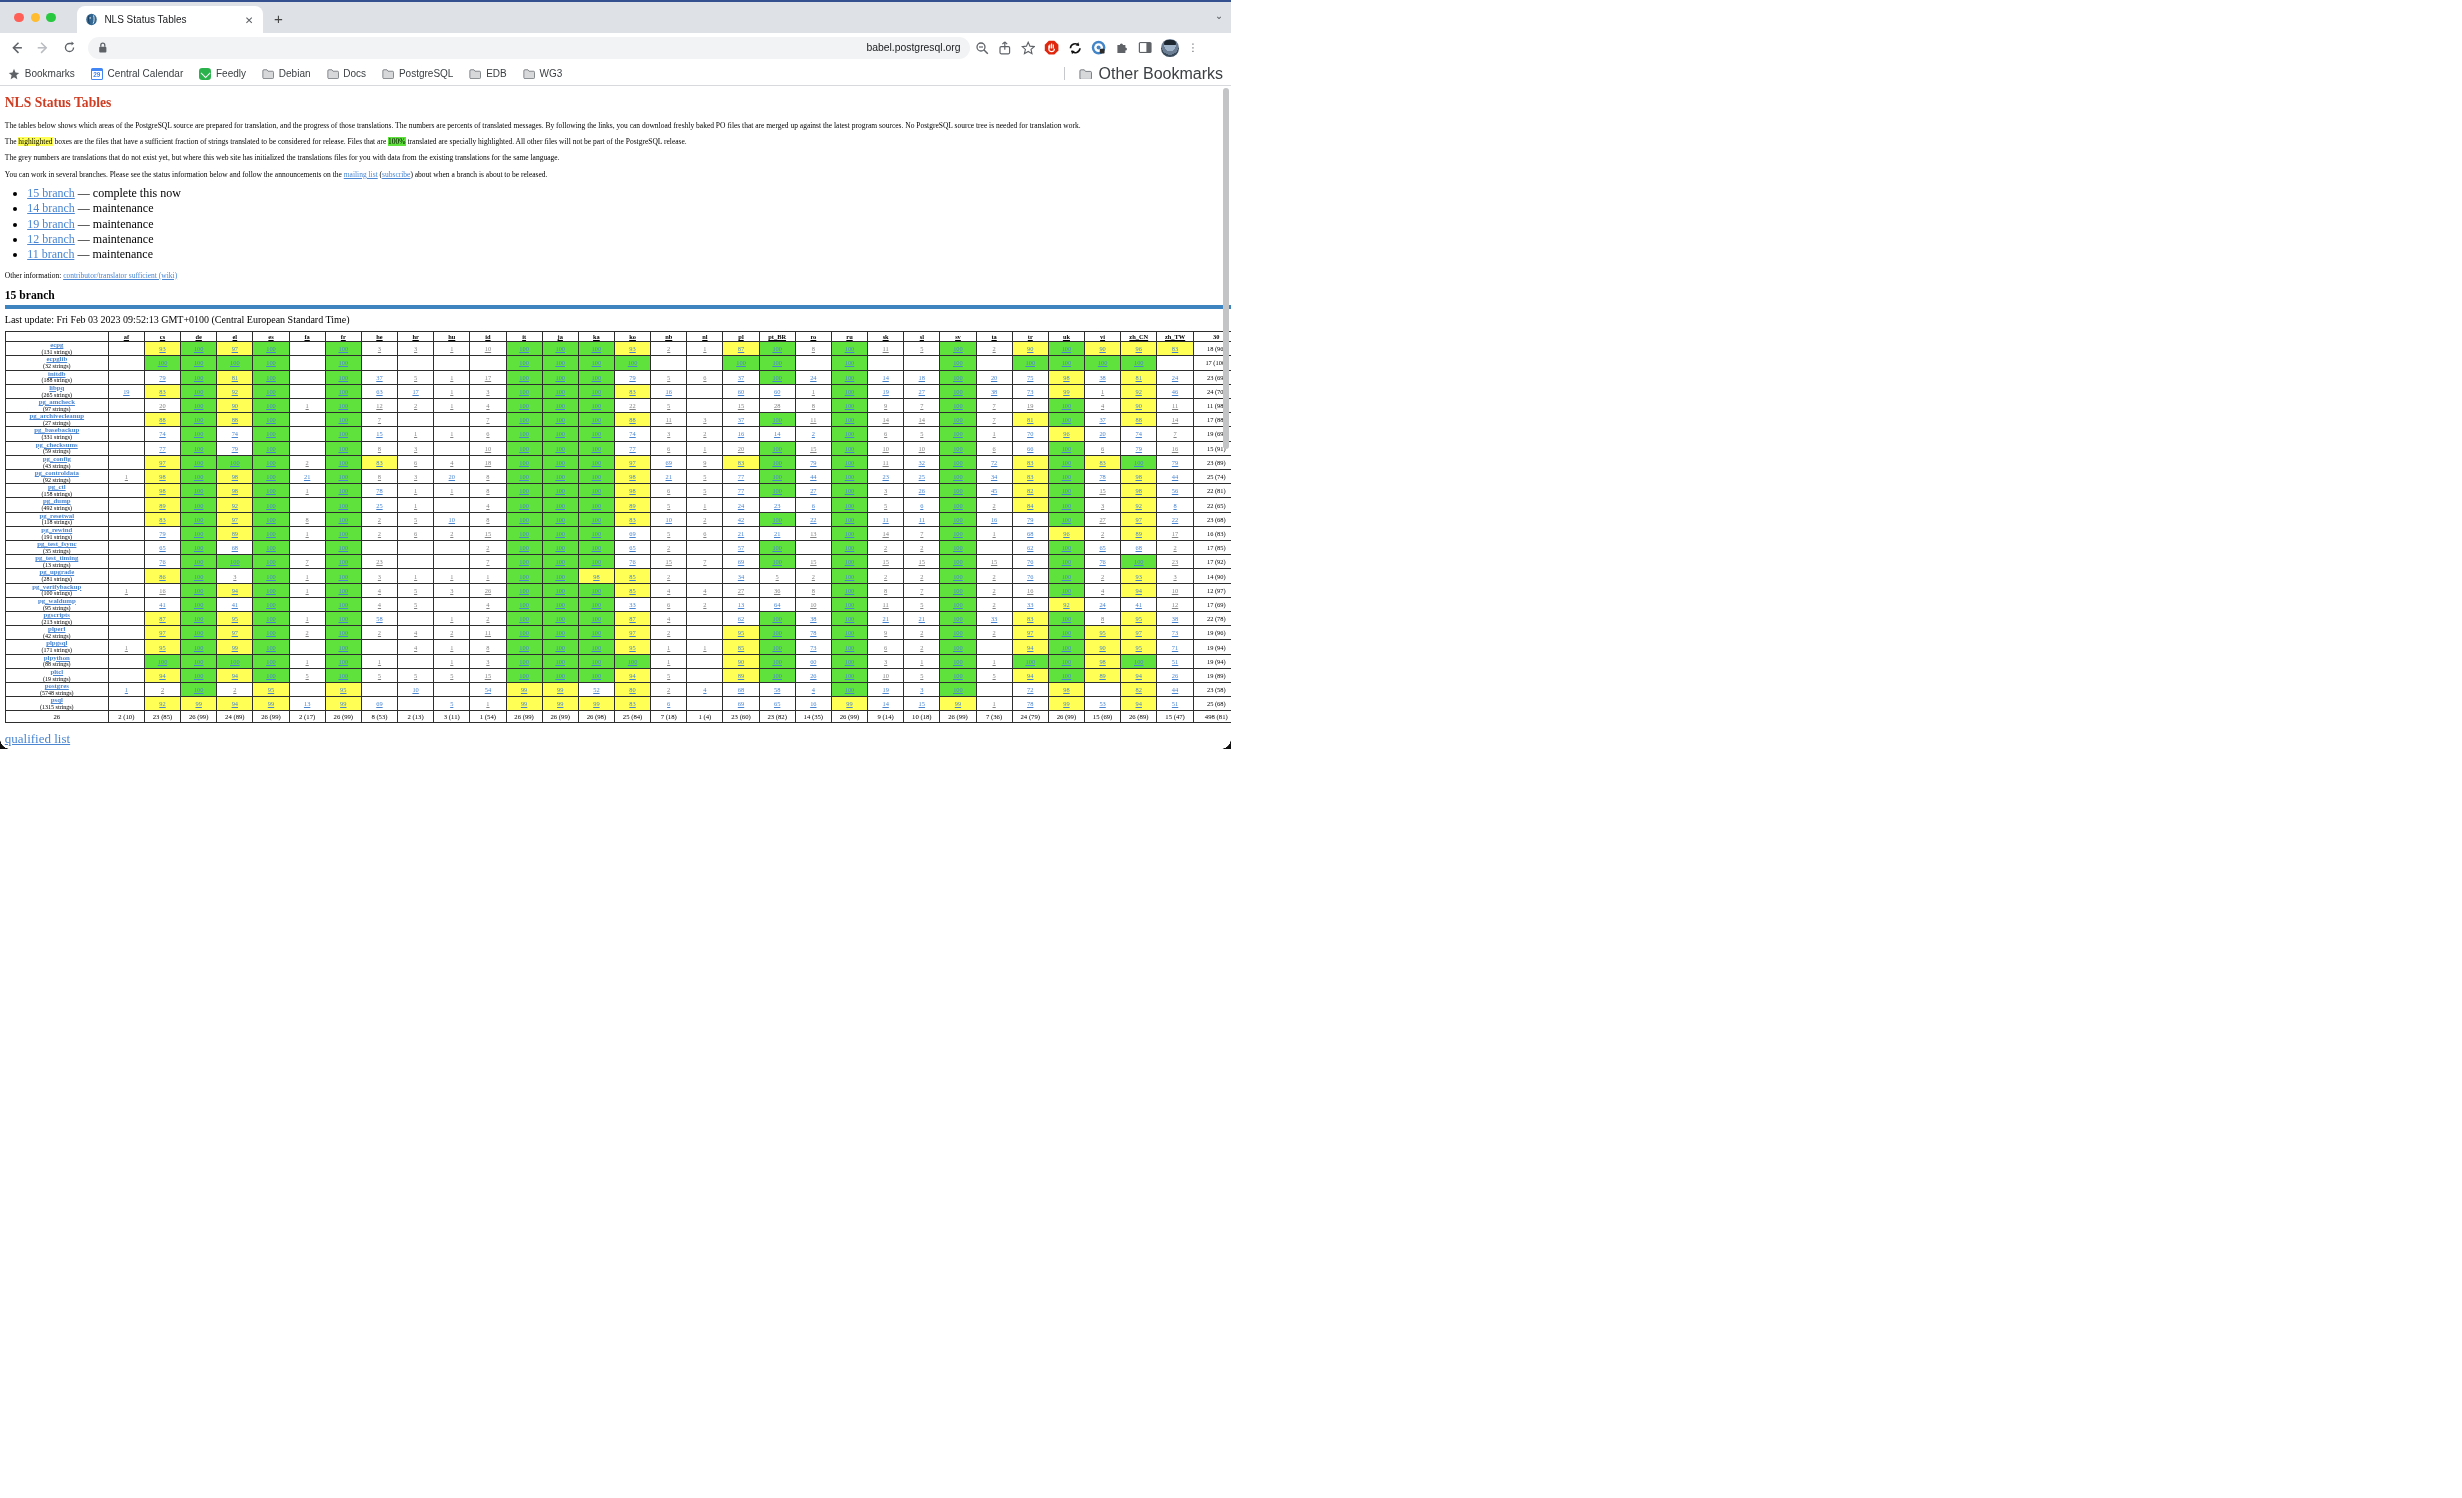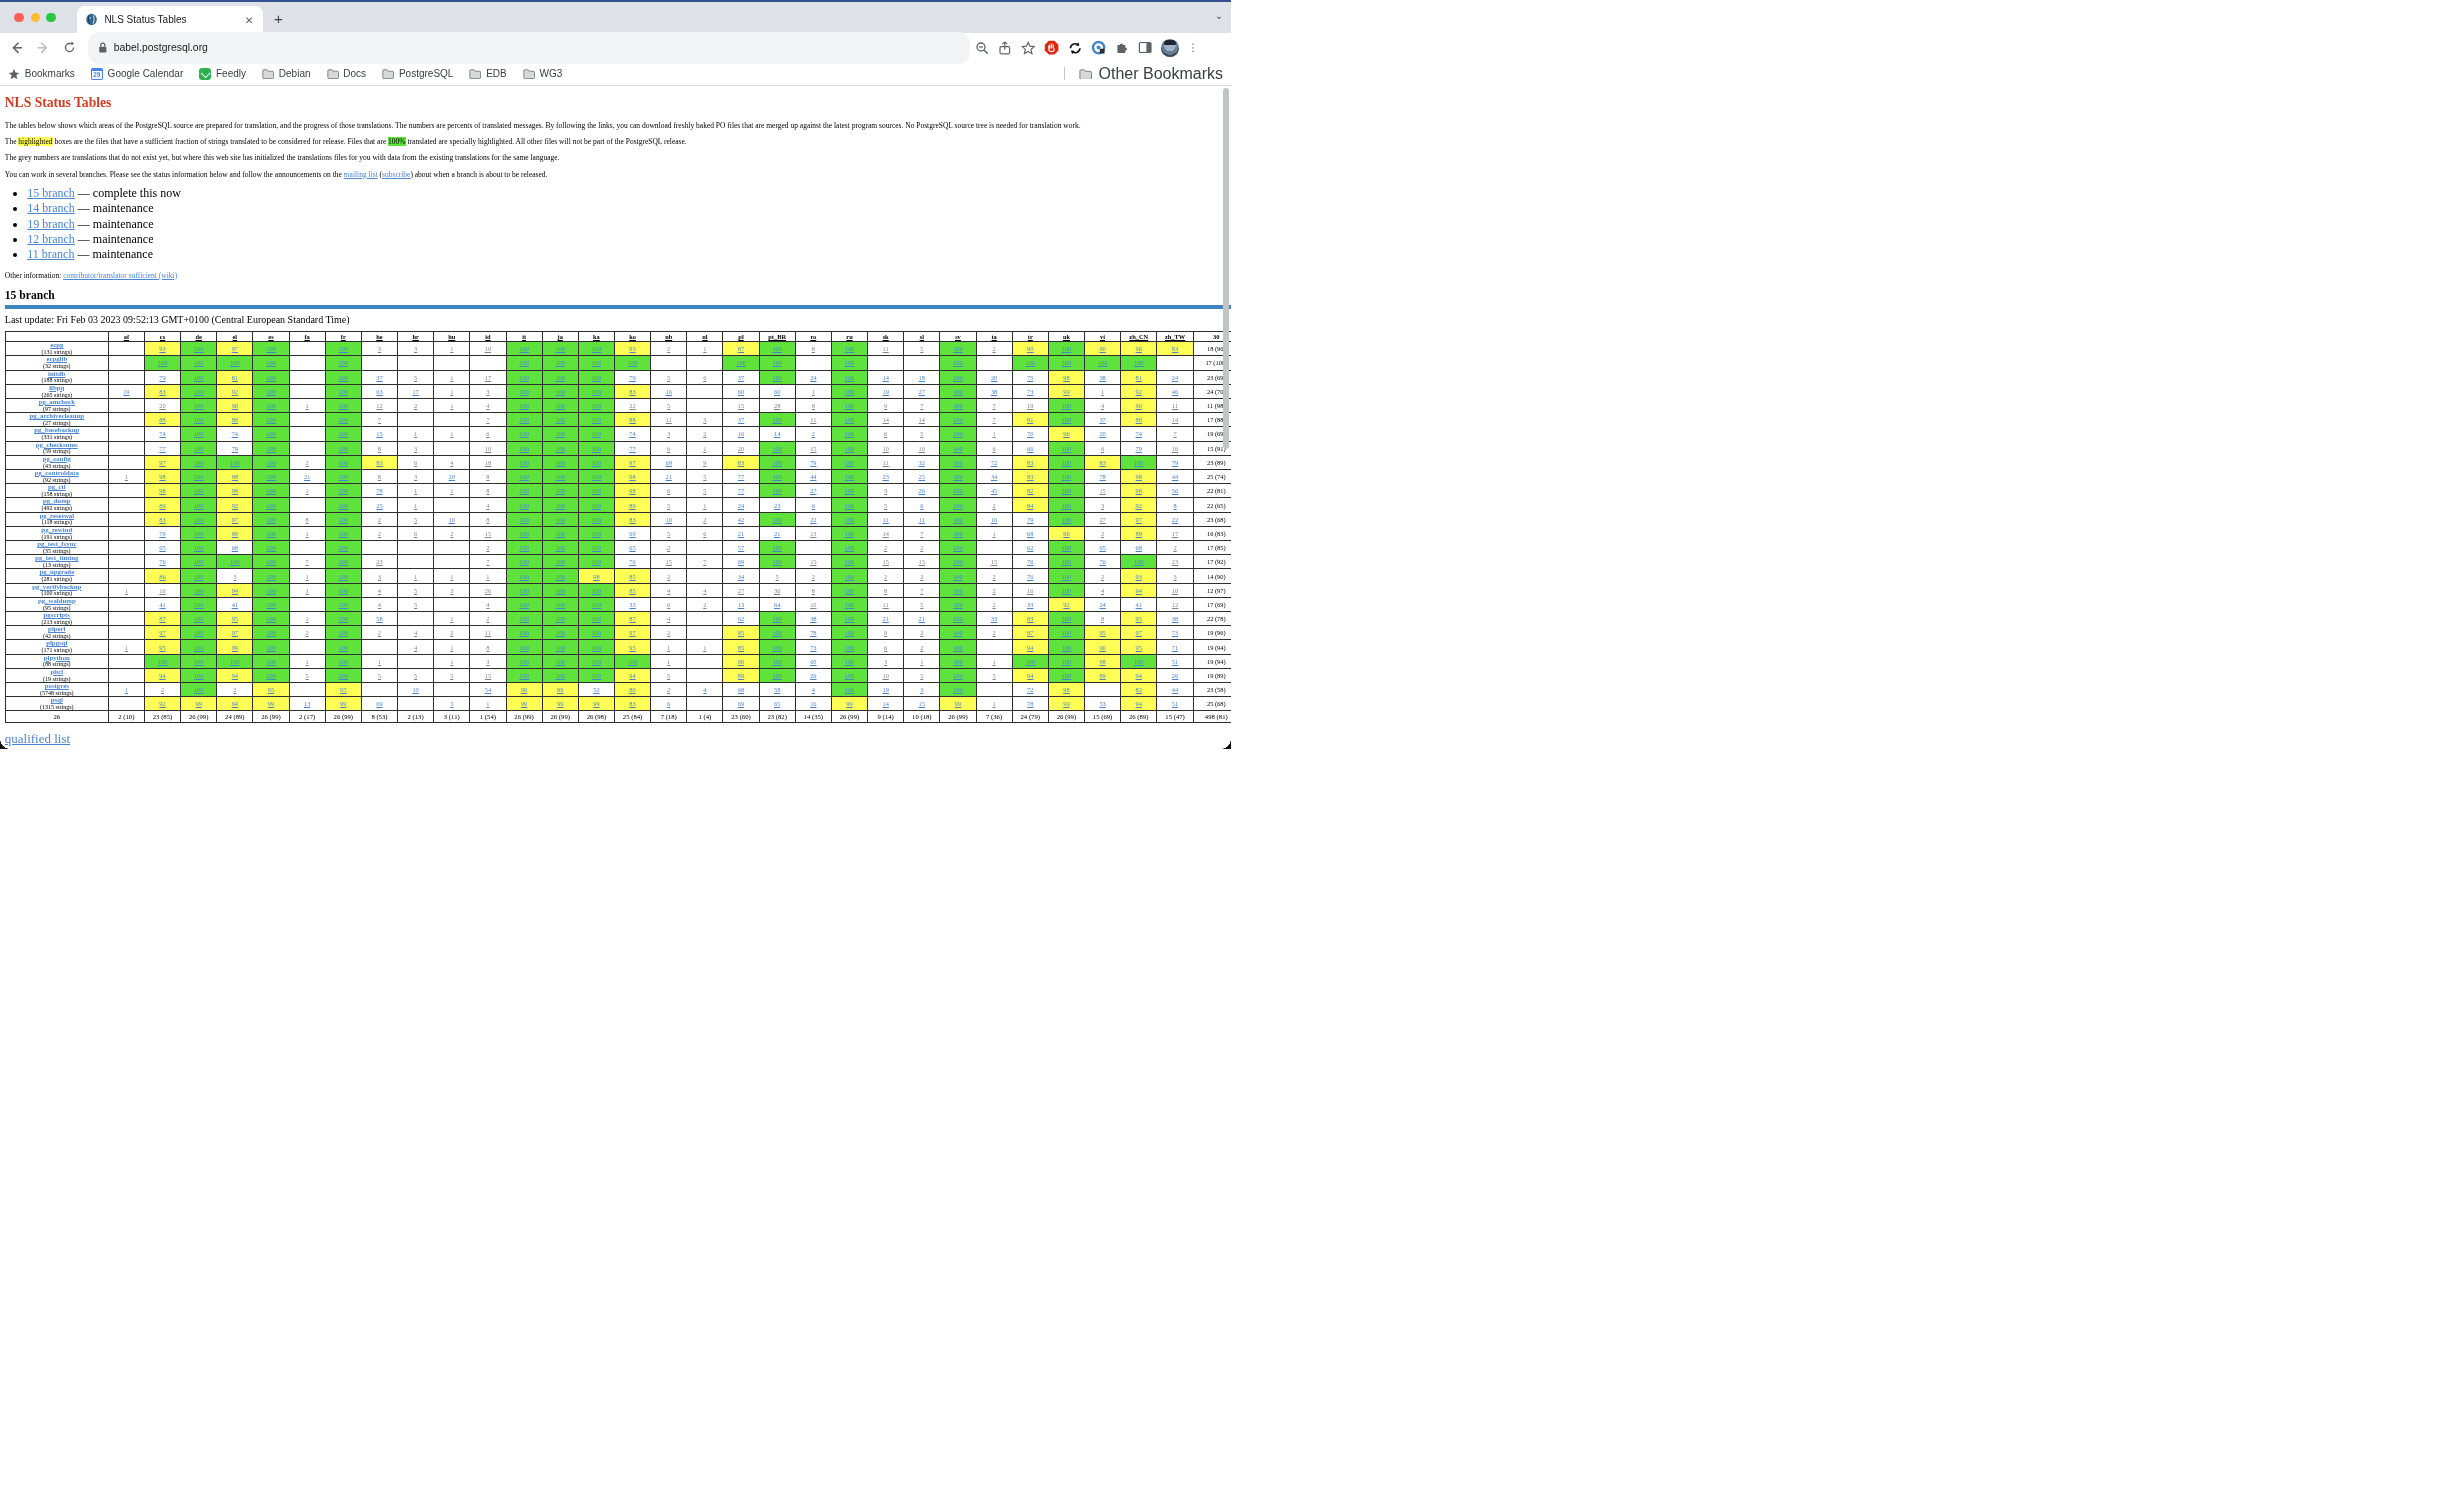--- a/index.html
+++ b/index.html
@@ -20,22 +20,22 @@
   .tab{position:absolute;left:77px;top:4px;width:186px;height:26.5px;background:#fff;
        border-radius:8px 8px 0 0;display:flex;align-items:center;padding:0 8px;}
   .tab-title{font-size:10px;color:#202124;flex:1;margin-left:6.4px;white-space:nowrap;overflow:hidden;}
   .tab-close{color:#5f6368;font-size:10.4px;cursor:pointer;padding:0 1.6px;}
   .newtab-btn{position:absolute;left:274px;top:8px;font-size:15.2px;color:#444;line-height:17.6px;}
   .tabstrip-chevron{position:absolute;right:8px;top:8px;color:#5f6368;font-size:9.6px;}
   .favicon{width:13px;height:13px;flex:0 0 13px;}
 
   .toolbar{height:30px;background:#fff;display:flex;align-items:center;position:relative;}
   .nav-ic{width:19px;height:19px;display:flex;align-items:center;justify-content:center;margin-left:7.2px;}
-  .addr{height:32px;background:#f1f3f4;border-radius:11.2px;flex:0 0 882px;margin-left:9.6px;
-        display:flex;align-items:center;padding:0 9.6px;}
+  .addr{height:22px;background:#f1f3f4;border-radius:11.2px;flex:0 0 882px;margin-left:9.6px;
+        display:flex;align-items:center;padding:0 9.6px;justify-content:space-between;}
   .addr-url{font-size:10.4px;color:#202124;margin-left:6.4px;}
   .tool-right{display:flex;align-items:center;margin-left:4.8px;gap:8.8px;}
   .avatar{width:17.6px;height:17.6px;border-radius:50%;
      background:radial-gradient(circle at 50% 38%,#9fb3c8 0 5.6px,#6b7d92 5.6px 8.8px,#3a4b5c 8.8px);position:relative;overflow:hidden;}
   .avatar::before{content:"";position:absolute;top:0.8px;left:3.2px;width:11.2px;height:5.6px;border-radius:5.6px 5.6px 1.6px 1.6px;background:#1d2730;}
   .kebab{color:#5f6368;font-size:10.4px;letter-spacing:0;line-height:4px;text-align:center;width:9.6px;}
 
   .bookmarks{height:23px;background:#fff;border-bottom:0.8px solid #d7d9dc;display:flex;align-items:center;padding:0 8px;}
   .bm-items{display:flex;align-items:center;gap:16px;flex:1;}
   .bm-item{display:flex;align-items:center;gap:4.8px;font-size:10px;color:#3c4043;}
@@ -181,21 +181,21 @@
       <div class="bm-item">
         <span>
           <svg width="12" height="12" viewBox="0 0 16 16">
             <path d="M8 1 L10 6 L15 6.5 L11.2 9.8 L12.4 15 L8 12.3 L3.6 15 L4.8 9.8 L1 6.5 L6 6 Z" fill="#5f6368"></path>
           </svg>
         </span>
         <span>Bookmarks</span>
       </div>
       <div class="bm-item">
         <span class="cal-icon">29</span>
-        <span>Google Calendar</span>
+        <span>Central Calendar</span>
       </div>
       <div class="bm-item">
         <span class="feedly-icon"></span>
         <span>Feedly</span>
       </div>
       <div class="bm-item">
         <span>
           <svg width="12" height="9.6" viewBox="0 0 16 13">
             <path d="M1 2.5 a1.5 1.5 0 0 1 1.5-1.5 h4 l1.5 2 h6 a1.5 1.5 0 0 1 1.5 1.5 v7 a1.5 1.5 0 0 1-1.5 1.5 h-11.5 a1.5 1.5 0 0 1-1.5-1.5 Z" fill="#d6d8da" stroke="#5f6368" stroke-width="1"></path>
           </svg>

